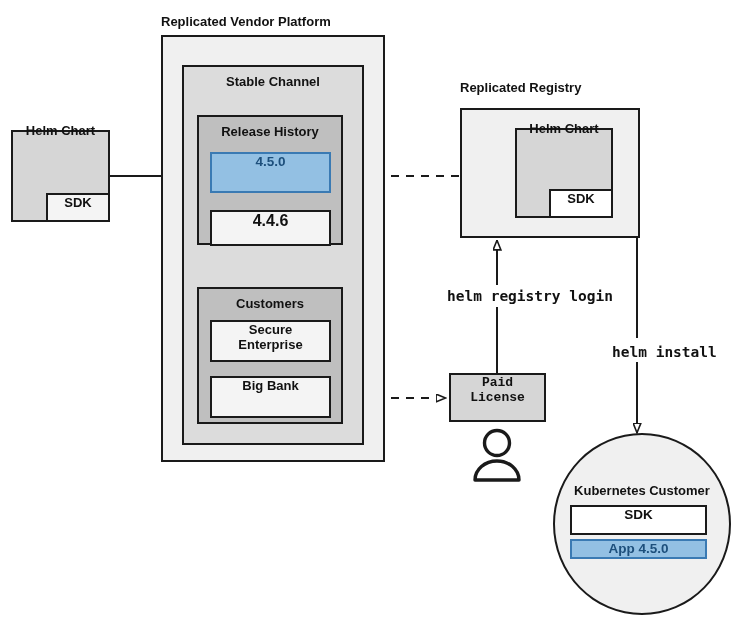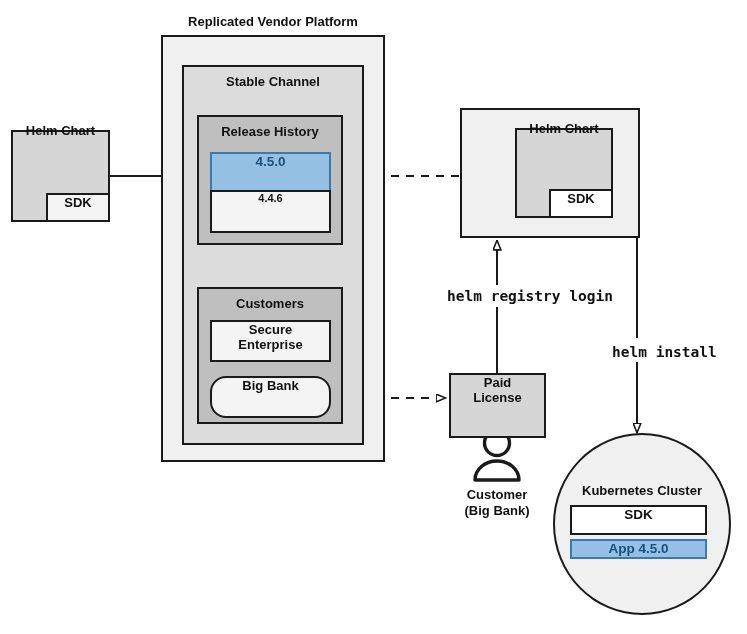--- a/index.html
+++ b/index.html
@@ -34,21 +34,21 @@
   }
   .node.top-label {
     align-items: flex-start;
     padding-top: 7px;
   }
   .caption {
     position: absolute;
     font-weight: bold;
     font-size: 13px;
     color: #111111;
-    text-align: center;
+    text-align: left;
     line-height: 1.2;
     white-space: pre-line;
   }
   .cmd {
     position: absolute;
     font-family: "DejaVu Sans Mono", "Liberation Mono", monospace;
     font-weight: bold;
     font-size: 14.5px;
     color: #111111;
     letter-spacing: 0px;
@@ -113,57 +113,56 @@
   <div class="node f-mid top-label" style="left:182px; top:65px; width:182px; height:380px; font-size:13px;">
     <span>Stable Channel</span>
   </div>
 
   <div class="node f-inner top-label" style="left:197px; top:115px; width:146px; height:130px; font-size:13px;">
     <span>Release History</span>
   </div>
   <div class="node f-blue" style="left:210px; top:152px; width:121px; height:41px; font-size:13.5px;">
     <span>4.5.0</span>
   </div>
-  <div class="node f-white" style="left:210px; top:190px; width:121px; height:43px; font-size:11px;">
+  <div class="node f-white" style="left:210px; top:210px; width:121px; height:36px; font-size:16px;">
     <span>4.4.6</span>
   </div>
 
   <div class="node f-inner top-label" style="left:197px; top:287px; width:146px; height:137px; font-size:13px;">
     <span>Customers</span>
   </div>
   <div class="node f-white" style="left:210px; top:320px; width:121px; height:42px; font-size:13px;">
     <span style="white-space:pre-line;">Secure
 Enterprise</span>
   </div>
-  <div class="node f-white" style="left:210px; top:376px; width:121px; height:42px; font-size:13px;border-radius:16px;">
+  <div class="node f-white" style="left:210px; top:376px; width:121px; height:42px; font-size:13px;">
     <span>Big Bank</span>
   </div>
 
+  <div class="caption" style="left:460px; top:80px; width:180px;">Replicated Registry</div>
 
   <div class="node f-outer" style="left:460px; top:108px; width:180px; height:130px;"></div>
 
   <div class="node f-chart" style="left:515px; top:128px; width:98px; height:90px; font-size:13px;">
     <span style="position:relative; top:-9px;">Helm Chart</span>
   </div>
   <div class="node f-plain" style="left:549px; top:189px; width:64px; height:29px; font-size:13px;">
     <span>SDK</span>
   </div>
 
   <div class="cmd" style="left:403px; top:288px;margin-left:44px;">helm registry login</div>
   <div class="cmd" style="left:578px; top:344px;margin-left:34px;">helm install</div>
 
-  <div class="node f-chart" style="left:449px; top:373px; width:97px; height:65px; font-size:13px;">
+  <div class="node f-chart" style="left:449px; top:373px; width:97px; height:49px; font-size:13px;font-family:Liberation Mono, monospace;">
     <span style="white-space:pre-line;">Paid
 License</span>
   </div>
-  <div class="caption" style="left:432px; top:487px; width:130px;">Customer
-(Big Bank)</div>
 
   <div class="node circle f-outer top-label" style="left:553px; top:433px; width:178px; height:182px; font-size:13px; padding-top:48px;">
-    <span>Kubernetes Cluster</span>
+    <span>Kubernetes Customer</span>
   </div>
   <div class="node f-plain" style="left:570px; top:505px; width:137px; height:30px; font-size:13.5px;">
     <span>SDK</span>
   </div>
   <div class="node f-blue" style="left:570px; top:539px; width:137px; height:20px; font-size:13.5px;">
     <span>App 4.5.0</span>
   </div>
 
 </div>
 

